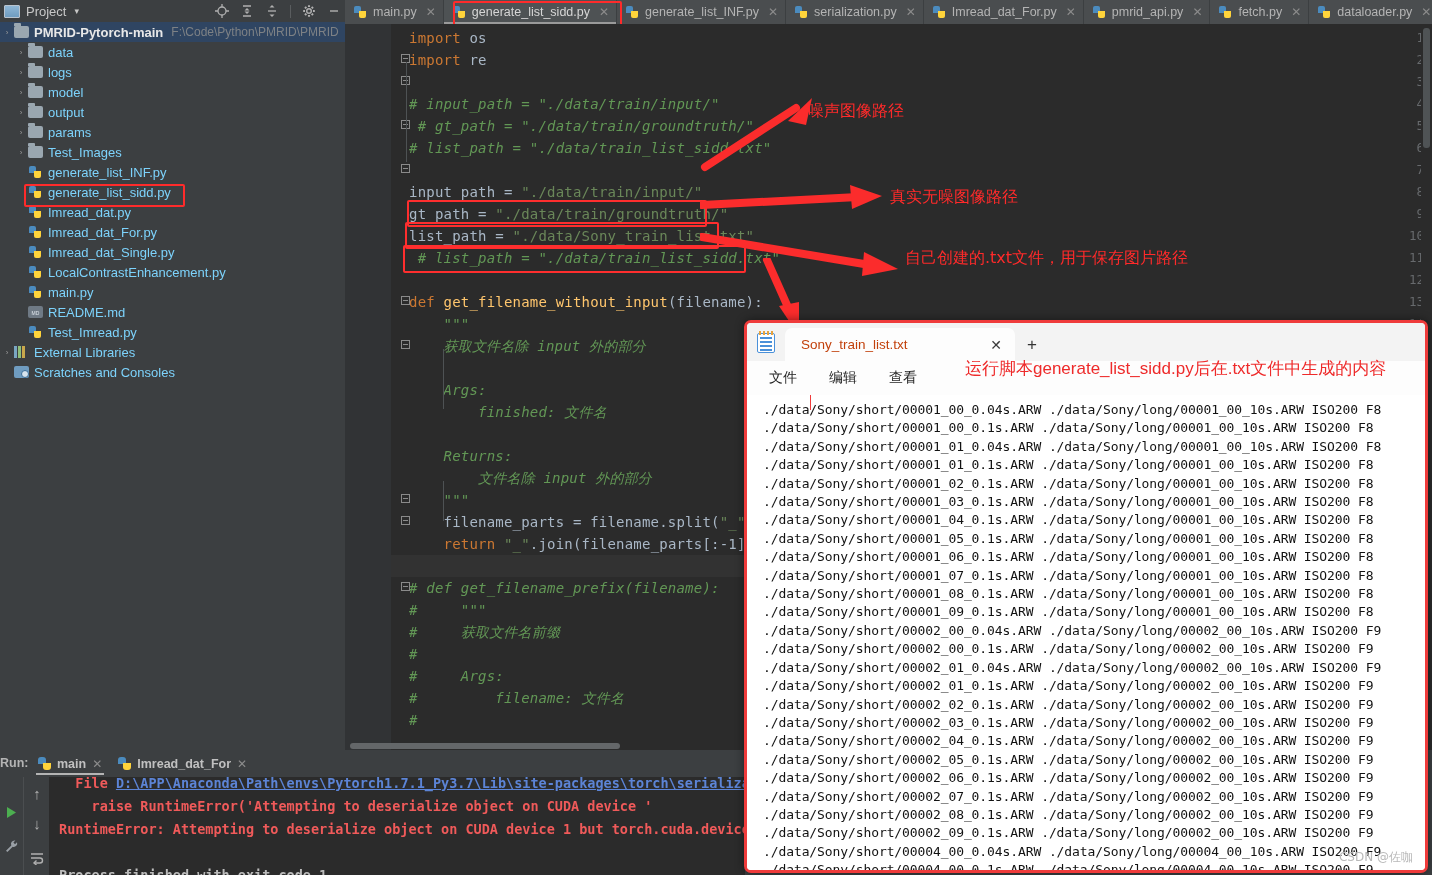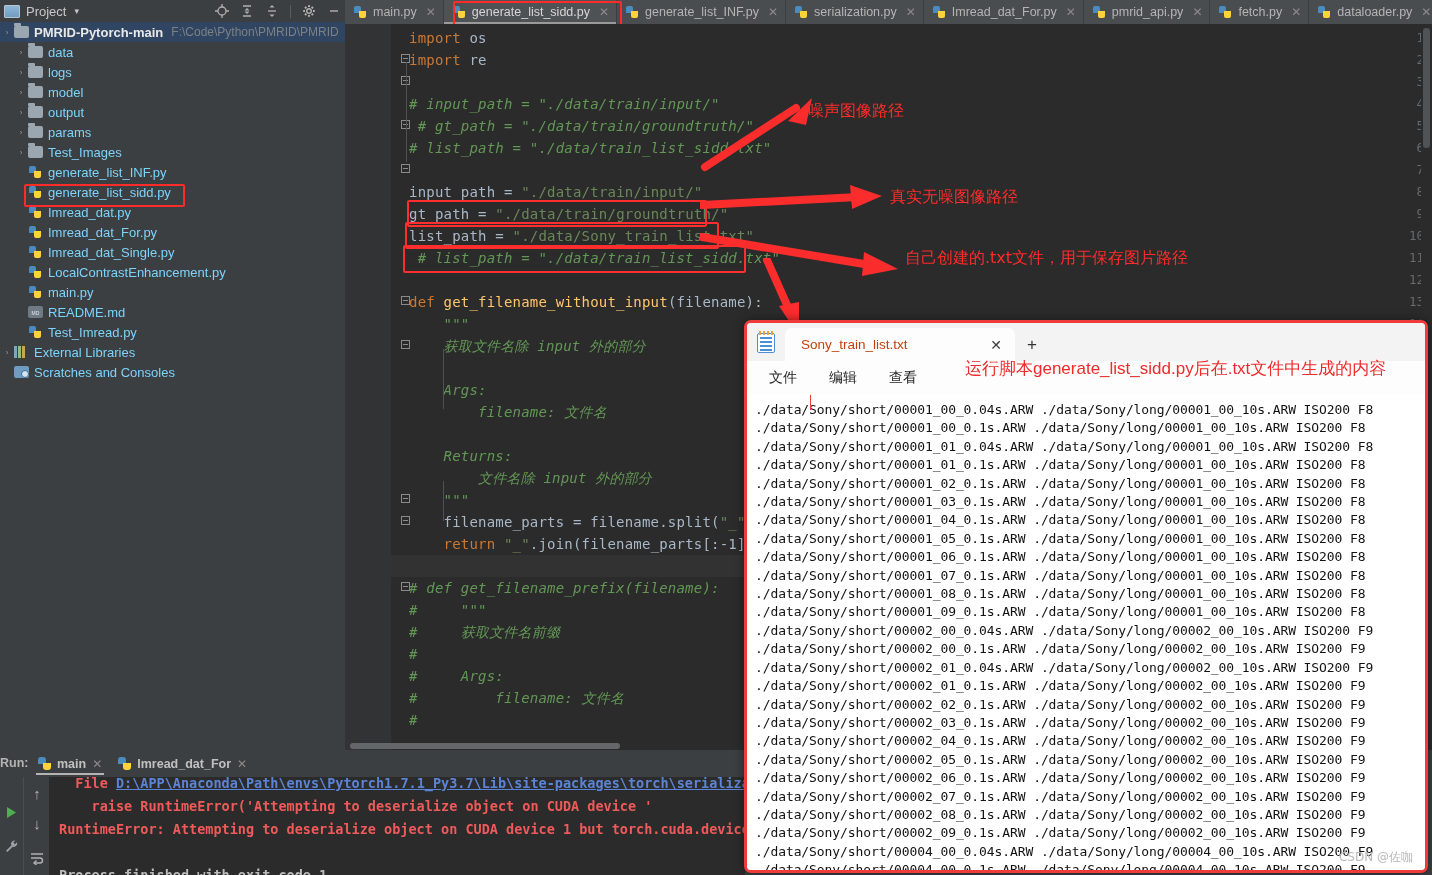--- a/index.html
+++ b/index.html
@@ -118,21 +118,21 @@
   .np-appicon{width:20px;height:22px;margin:0 8px 8px 10px;position:relative;flex:0 0 20px;}
   .np-appicon .pad{position:absolute;left:0;top:2px;width:18px;height:20px;background:#ffffff;border:1.5px solid #4a90d9;border-radius:2px;box-sizing:border-box;}
   .np-appicon .pad:before{content:"";position:absolute;left:2px;top:3px;width:12px;height:1.5px;background:#4a90d9;box-shadow:0 4px 0 #4a90d9,0 8px 0 #4a90d9,0 12px 0 #4a90d9;}
   .np-appicon .top{position:absolute;left:2px;top:0;width:2px;height:4px;background:#e8a33d;box-shadow:4px 0 0 #e8a33d,8px 0 0 #e8a33d,12px 0 0 #e8a33d;}
   .np-tab{height:33px;min-width:230px;background:#fdfdfd;border-radius:7px 7px 0 0;display:flex;align-items:center;padding:0 6px 0 16px;box-sizing:border-box;}
   .np-tab-title{font-size:13.5px;color:#c2410c;flex:1;}
   .np-tab-close{width:26px;height:24px;display:flex;align-items:center;justify-content:center;color:#3a3a3a;font-size:14px;}
   .np-newtab{width:34px;height:33px;display:flex;align-items:center;justify-content:center;color:#333;font-size:17px;}
   .np-menubar{position:absolute;left:0;top:38px;right:0;height:34px;background:#fdfdfd;display:flex;align-items:center;padding-left:10px;gap:8px;border-bottom:1px solid #e6e6e6;}
   .np-menu{font-size:14px;color:#1f1f1f;padding:4px 12px;border-radius:4px;}
-  .np-body{position:absolute;left:0;top:72px;right:0;bottom:0;background:#ffffff;overflow:hidden;padding:6px 0 0 8px;box-sizing:border-box;}
+  .np-body{position:absolute;left:0;top:72px;right:0;bottom:0;background:#ffffff;overflow:hidden;padding:6px 0 0 16px;box-sizing:border-box;}
   .np-line{font-family:"DejaVu Sans Mono","Liberation Mono",monospace;font-size:13px;color:#121212;white-space:pre;line-height:18.4px;letter-spacing:-0.1px;}
   .np-anno{position:absolute;left:218px;top:34px;width:452px;color:#ee2a2a;font-size:17px;line-height:24px;}
   .np-caret{position:absolute;left:63px;top:72px;width:1px;height:15px;background:#ef3b3b;}
   .watermark{position:absolute;right:12px;bottom:4px;font-size:12px;color:#b9b9b9;font-family:"DejaVu Sans","Liberation Sans",sans-serif;}
 </style>
 </head>
 <body>
 
 <div class="ide">
 
@@ -384,21 +384,21 @@
         <div class="codeline" style="top: 160px;"><span class="t">input_path</span> <span class="t">=</span> <span class="s">"./data/train/input/"</span></div>
         <div class="codeline" style="top: 182px;"><span class="t">gt_path</span> <span class="t">=</span> <span class="s">"./data/train/groundtruth/"</span></div>
         <div class="codeline" style="top: 204px;"><span class="t">list_path</span> <span class="t">=</span> <span class="s">"./data/Sony_train_list.txt"</span></div>
         <div class="codeline" style="top: 226px;"><span class="c"> # list_path = "./data/train_list_sidd.txt"</span></div>
         <div class="codeline" style="top: 248px;"></div>
         <div class="codeline" style="top: 270px;"><span class="k">def</span> <span class="fn">get_filename_without_input</span><span class="t">(filename):</span></div>
         <div class="codeline" style="top: 292px;">    <span class="c">"""</span></div>
         <div class="codeline" style="top: 314px;">    <span class="c">获取文件名除 input 外的部分</span></div>
         <div class="codeline" style="top: 336px;"></div>
         <div class="codeline" style="top: 358px;">    <span class="c">Args:</span></div>
-        <div class="codeline" style="top: 380px;">        <span class="c">filename: 文件名</span></div>
+        <div class="codeline" style="top: 380px;">        <span class="c">finished: 文件名</span></div>
         <div class="codeline" style="top: 402px;"></div>
         <div class="codeline" style="top: 424px;">    <span class="c">Returns:</span></div>
         <div class="codeline" style="top: 446px;">        <span class="c">文件名除 input 外的部分</span></div>
         <div class="codeline" style="top: 468px;">    <span class="c">"""</span></div>
         <div class="codeline" style="top: 490px;">    <span class="t">filename_parts = filename.split(</span><span class="s">"_"</span><span class="t">)</span></div>
         <div class="codeline" style="top: 512px;">    <span class="k">return</span> <span class="s">"_"</span><span class="t">.join(filename_parts[:-1])</span></div>
         <div class="codeline" style="top: 534px;"></div>
         <div class="codeline" style="top: 556px;"><span class="c"># def get_filename_prefix(filename):</span></div>
         <div class="codeline" style="top: 578px;"><span class="c">#     """</span></div>
         <div class="codeline" style="top: 600px;"><span class="c">#     获取文件名前缀</span></div>

